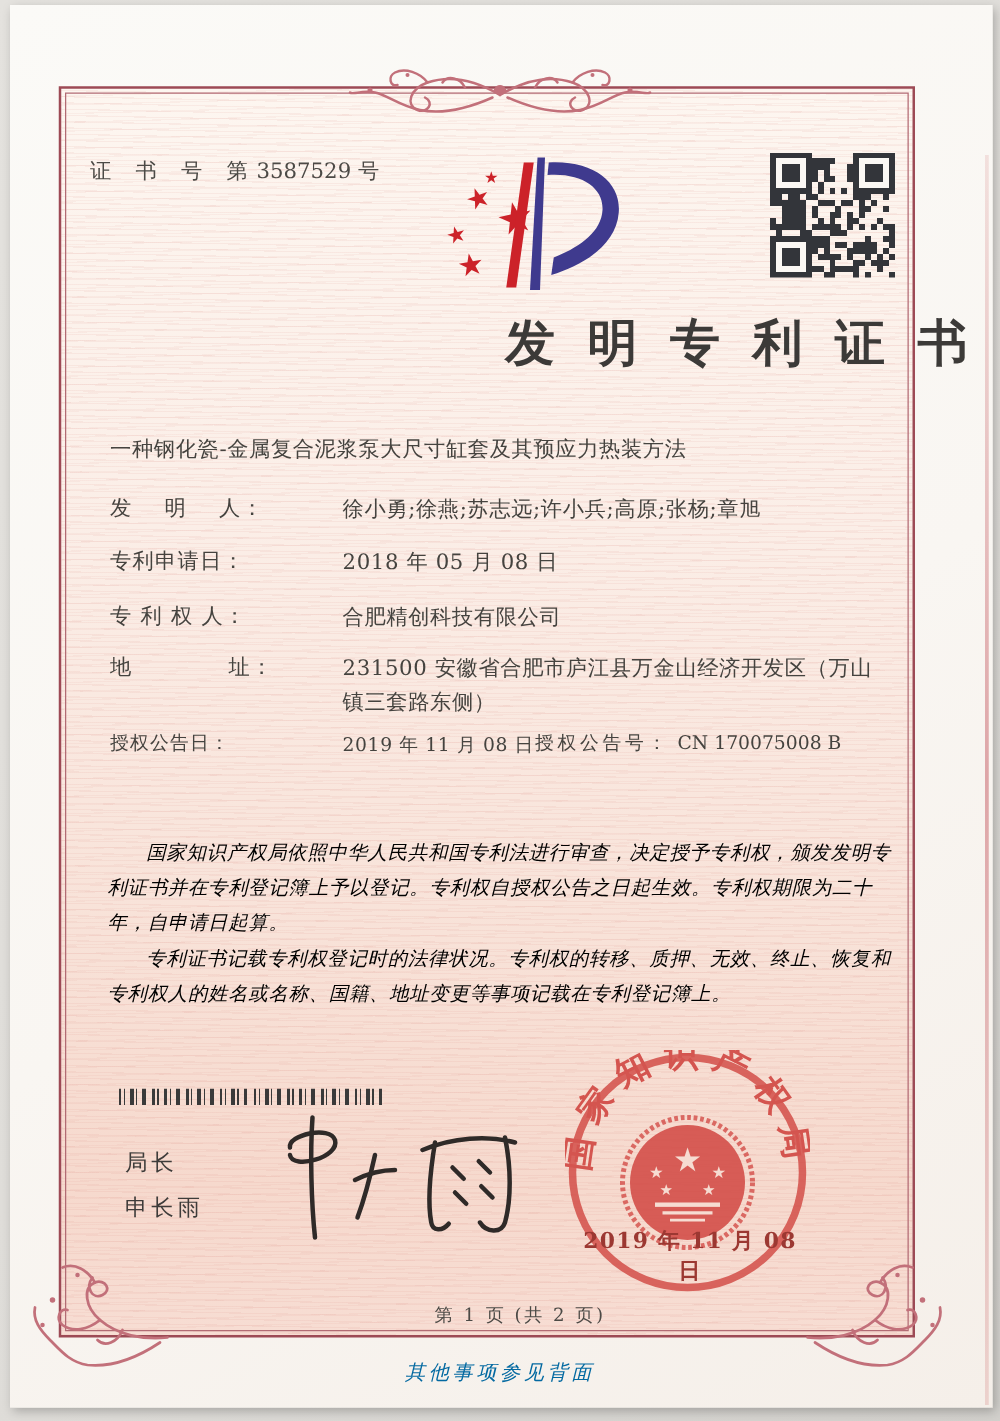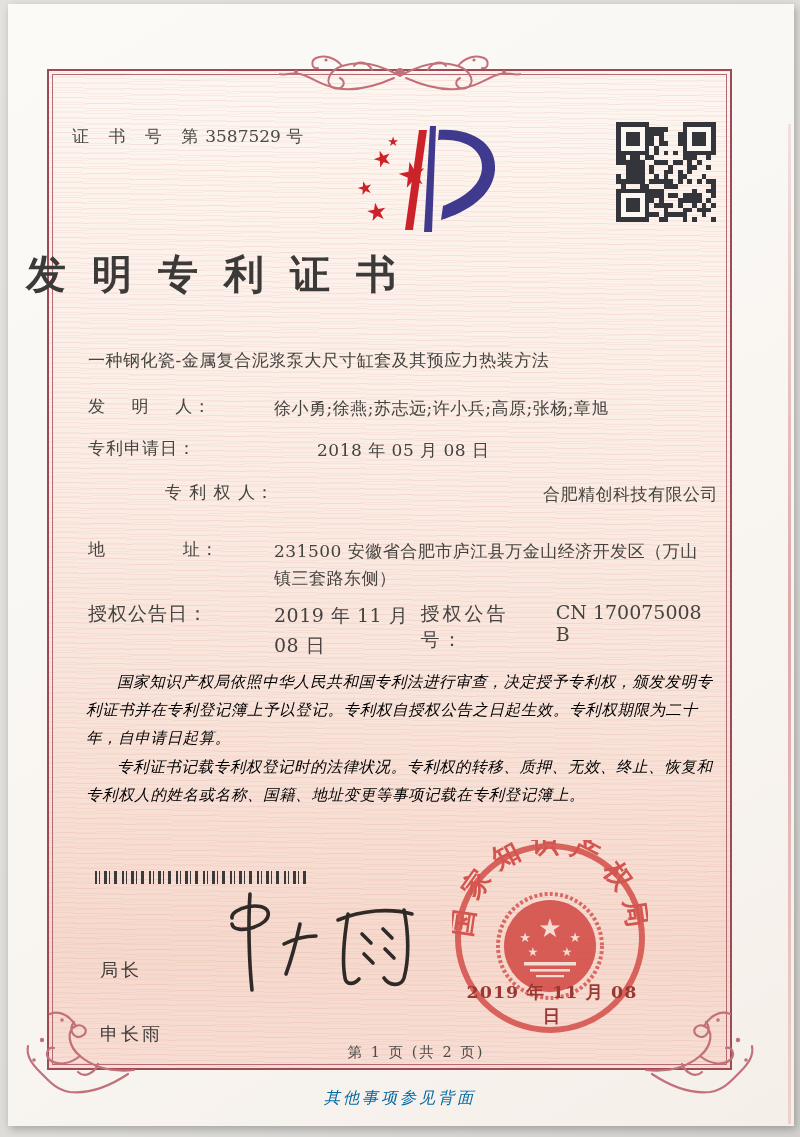--- a/index.html
+++ b/index.html
@@ -45,58 +45,58 @@
     font-size:17px; color:#4c4a46;
   }
   .cert-no .sp { letter-spacing:7px; }
   
   .logo { position:absolute; left:335px; top:108px; width:175px; height:135px; }
   
   .qr { position:absolute; left:616px; top:122px; width:100px; height:100px; }
   
   .title {
     position:absolute; left:0; top:247px; width:100%;
-    text-align:left; font-size:40px; font-weight:bold;
+    text-align:right; font-size:40px; font-weight:bold;
     letter-spacing:26px; text-indent:26px; color:#3c3a38;
   }
   
   .fields { position:absolute; left:88px; top:347px; width:630px; }
   .field-row { display:flex; margin-bottom:13px; font-size:17px; color:#45433f; }
   .field-label { white-space:pre; flex:0 0 186px; letter-spacing:1px; }
   .field-value { flex:1; line-height:1.55; letter-spacing:.5px; }
   .row-name    { margin-bottom:22px; }
   .row-inventor{ margin-bottom:15px; }
   .row-patno   { margin-bottom:16px; }
-  .row-appdate { margin-bottom:18px;gap:43px; }
-  .row-owner   { margin-bottom:31px;text-align:right; }
+  .row-appdate { margin-bottom:18px; }
+  .row-owner   { margin-bottom:15px; }
   .row-addr .field-value { max-width:440px; }
   .row-addr    { margin-bottom:10px; }
   .grant-row { display:flex; }
-  .grant-row .half { display:flex; font-size:19px; color:#45433f; }
+  .grant-row .half { display:flex; font-size:15px; color:#45433f; }
   .grant-row .half.l { width:340px; }
   
   .paras {
     position:absolute; left:86px; top:668px; width:628px;
     font-size:15.5px; line-height:1.82; color:#000000;
     font-style:italic; letter-spacing:.6px;
   }
   .paras p { text-indent:2em; }
   
   .barcode {
     position:absolute; left:95px; top:871px; width:213px; height:13px;
     background:repeating-linear-gradient(90deg,
       #3a3a3a 0 2px, transparent 2px 4px,
       #3a3a3a 4px 5px, transparent 5px 9px,
       #3a3a3a 9px 12px, transparent 12px 14px,
       #3a3a3a 14px 15px, transparent 15px 19px,
       #3a3a3a 19px 22px, transparent 22px 27px);
   }
   
   .signer { position:absolute; left:100px; top:918px; font-size:18px; color:#3e3c3a; letter-spacing:3px; }
-  .signer div { margin-bottom:12px;margin-top:40px; }
+  .signer div { margin-bottom:12px; }
   .signature { position:absolute; left:212px; top:882px; width:215px; height:115px; }
   
   .seal { position:absolute; left:452px; top:840px; width:196px; height:196px; opacity:.92; }
   .seal-date {
     position:absolute; left:462px; top:980px; width:180px; text-align:center;
     font-size:17.5px; font-weight:bold; color:#9c3832; letter-spacing:1px;
   }
   
   .page-no {
     position:absolute; left:0; top:1043px; width:100%; text-align:center;

